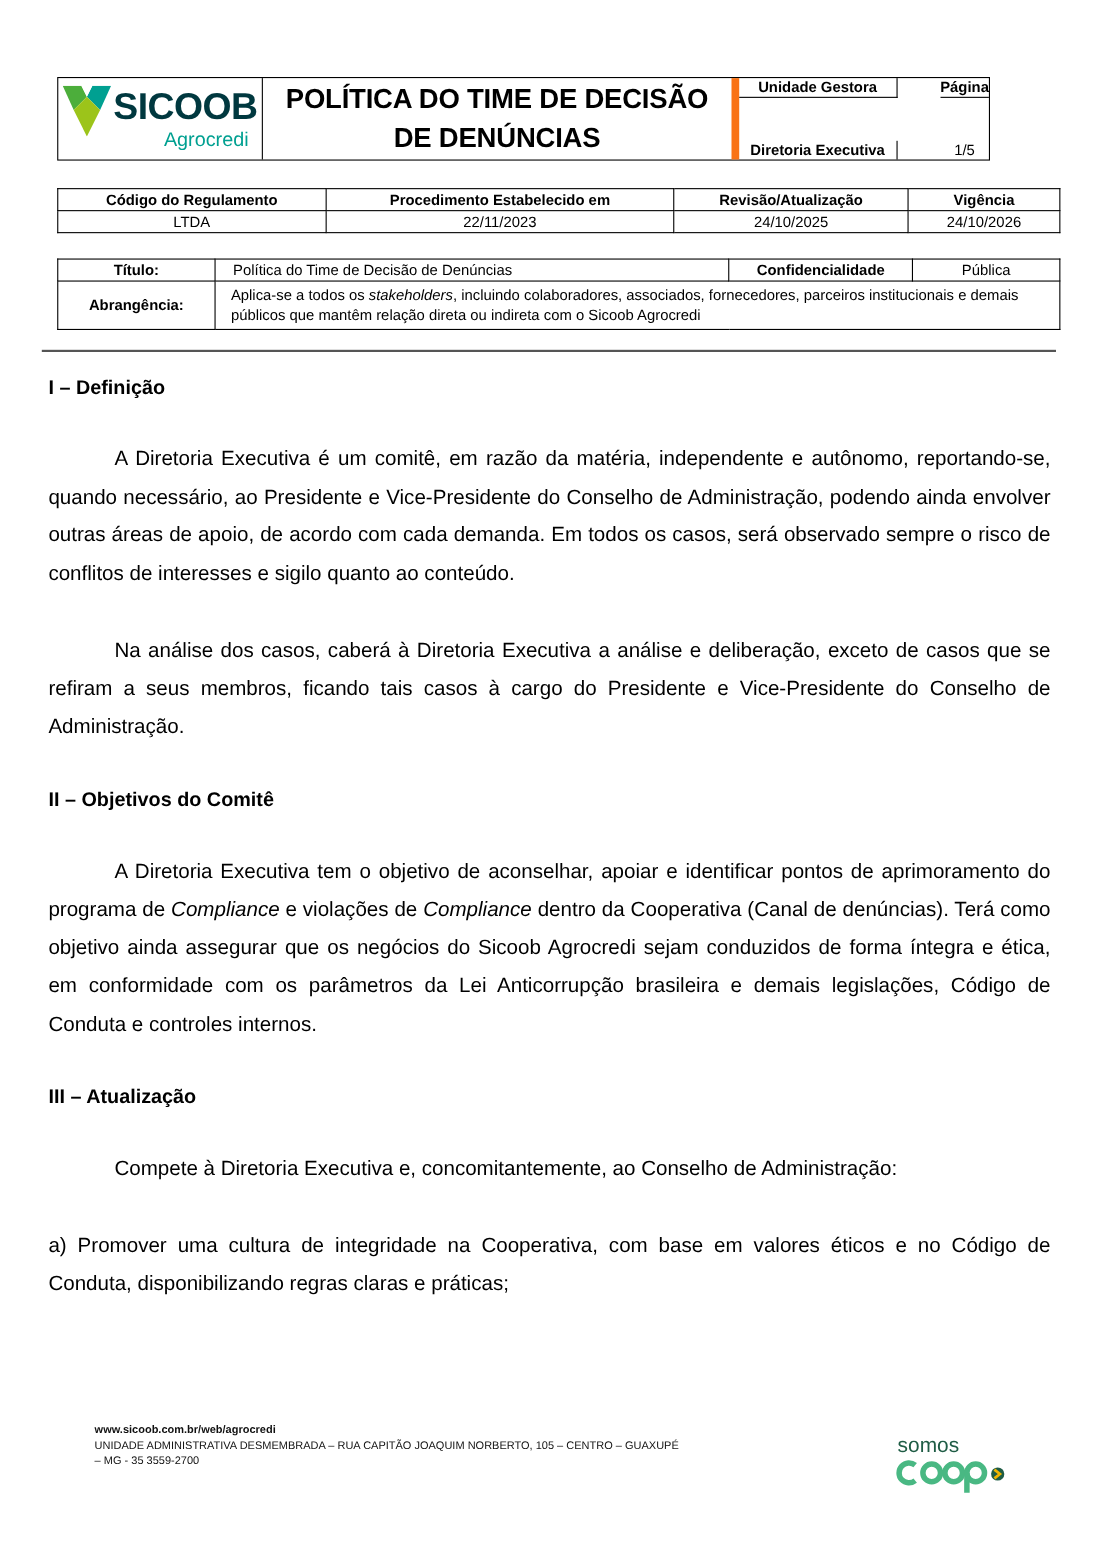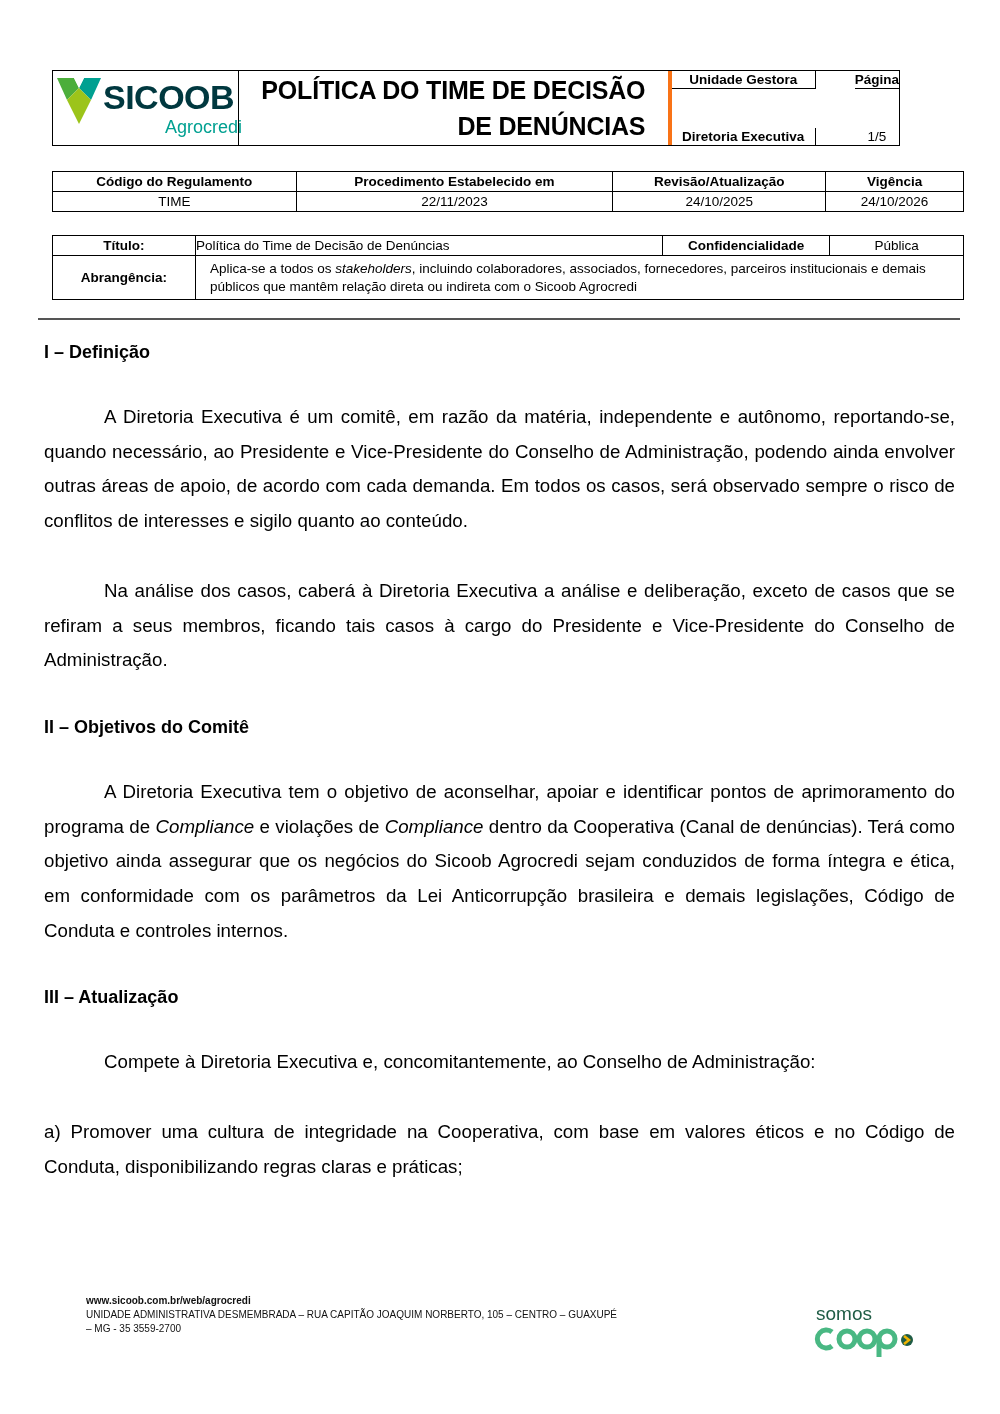--- a/index.html
+++ b/index.html
@@ -2,39 +2,39 @@
 <html><head>
 <meta charset="utf-8">
 <style>
   * { box-sizing: border-box; margin: 0; padding: 0; }
   html, body { width: 1000px; height: 1414px; background: #ffffff; }
   body { position: relative; font-family: "Liberation Sans", sans-serif; color: #000; overflow: hidden; }
 
   
   .hdr { position: absolute; left: 52px; top: 70px; width: 848px; height: 76px; border: 1px solid #000; display: flex; }
   .hdr .logo-cell { width: 196px; border-right: 1px solid #000; position: relative; }
-  .hdr .title-cell { width: 456px; border-right: 4px solid #f97316; display: flex; align-items: center; justify-content: center; text-align: right; }
+  .hdr .title-cell { width: 456px; border-right: 7px solid #f97316; display: flex; align-items: center; justify-content: center; text-align: center; }
   .hdr .title-cell span { font-family: "Liberation Sans", sans-serif; font-weight: bold; font-size: 25px; line-height: 36px; letter-spacing: -0.2px; }
   .hdr .meta { flex: 1; display: grid; grid-template-columns: 144px 1fr; grid-template-rows: 1fr 1fr; gap: 39px; }
   .hdr .meta div { display: flex; align-items: center; justify-content: center; font-size: 13.5px; border-right: 1px solid #000; border-bottom: 1px solid #000; }
   .hdr .meta div:nth-child(2n) { border-right: none; }
   .hdr .meta div:nth-child(n+3) { border-bottom: none; }
   .bold { font-weight: bold; }
 
   
   .logo-mark { position: absolute; left: 4px; top: 7px; width: 44px; height: 46px; }
   .logo-text { position: absolute; left: 50px; top: 6px; font-weight: bold; font-size: 34px; letter-spacing: -0.5px; color: #00383f; line-height: 40px; }
-  .logo-sub { position: absolute; left: 112px; top: 45px; font-size: 18px; color: #00a091; line-height: 22px; }
+  .logo-sub { position: absolute; left: 96px; top: 45px; font-size: 18px; color: #00a091; line-height: 22px; }
 
   
   table { border-collapse: collapse; position: absolute; font-size: 13.5px; }
   td { border: 1px solid #000; text-align: center; padding: 0 4px; height: 20px; line-height: 18px; }
   .t1 { left: 52px; top: 171px; width: 912px; }
   .t2 { left: 52px; top: 235px; width: 912px; }
-  .t2 td.left { text-align: left; padding-left: 0; }
+  .t2 td.left { text-align: left; padding-left: 16px; }
   .t2 td.abr { text-align: left; padding-left: 14px; line-height: 18px; height: 44px; }
 
   .rule { position: absolute; left: 38px; top: 318px; width: 922px; height: 2px; background: #555; }
 
   
   .content { position: absolute; left: 44px; top: 338px; width: 911px; font-size: 18.7px; line-height: 34.7px; }
   .content h2 { font-size: 18px; font-weight: bold; line-height: 28px; }
   .content p { text-align: justify; }
   .content p.indent { text-indent: 60px; }
   .sp1 { height: 34px; }
@@ -78,21 +78,21 @@
       <col style="width:138px">
     </colgroup>
   <tbody>
       <tr>
     <td class="bold">Código do Regulamento</td>
     <td class="bold">Procedimento Estabelecido em</td>
     <td class="bold">Revisão/Atualização</td>
     <td class="bold">Vigência</td>
   </tr>
   <tr>
-    <td>TIME</td>
+    <td>LTDA</td>
     <td>22/11/2023</td>
     <td>24/10/2025</td>
     <td>24/10/2026</td>
   </tr>
 </tbody>
   </table>
 
 <table class="t2">
   <colgroup>
       <col style="width:143px">

